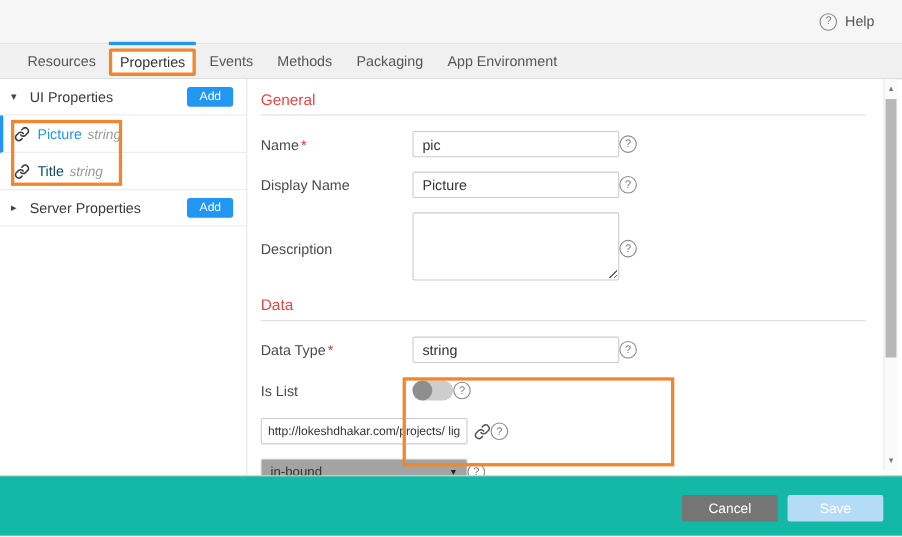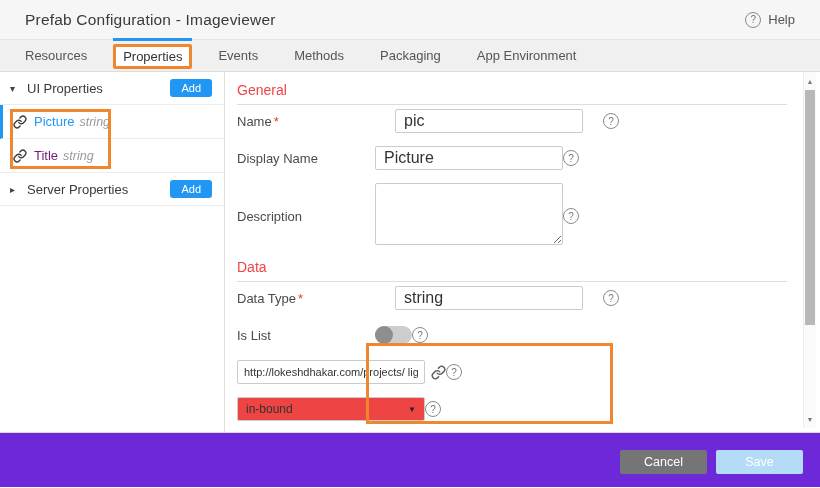--- a/index.html
+++ b/index.html
@@ -21,21 +21,21 @@
           font-size:13px; color:#555; cursor:pointer; }
   .qcircle {
     display:inline-flex; width:16px; height:16px; border:1px solid #8a8a8a;
     border-radius:50%; align-items:center; justify-content:center;
     font-size:10px; color:#777; flex:none; background:transparent;
   }
 
   
   .tabbar {
     height:32px; background:#f0f0f0; border-bottom:1px solid #dcdcdc;
-    display:flex; align-items:center; padding-left:25px; gap:36px;
+    display:flex; align-items:center; padding-left:25px; gap:22px;
     font-size:13px; color:#555;
   }
   .tab { cursor:pointer; white-space:nowrap; }
   .tab.active {
     position:relative; top:1px; background:#fff; color:#333;
     border:3px solid #f0862d; border-radius:2px; padding:2px 7px;
     margin:0 -10px;
   }
   .tab.active::before {
     content:""; position:absolute; left:-3px; right:-3px; top:-9px;
@@ -53,95 +53,94 @@
   }
   .side-row.hdr-row { height:33px; }
   .side-row.item { height:34px; padding-left:13px; }
   .side-row.item.selected { border-left:3px solid #2196f3; padding-left:10px; }
   .tri { font-size:10px; color:#444; margin-right:7px; width:10px; flex:none; }
   .add-btn {
     margin-left:auto; background:#2196f3; color:#fff; border:none;
     font-size:11px; font-family:Liberation Sans, sans-serif;
     padding:3px 11px; border-radius:3px; cursor:pointer;
   }
-  .item-name { margin-left:7px; color:#701a75; }
+  .item-name { margin-left:7px; color:#0c4a6e; }
   .item.selected .item-name { color:#2196f3; }
   .item-type { font-style:italic; color:#9a9a9a; font-size:12.5px; margin-left:5px; }
   .linkicon { flex:none; display:inline-flex; }
 
   
   .content { flex:1; padding:10px 16px 0 12px; background:#fff; overflow:hidden; }
   .sect-h {
     font-size:14px; font-weight:400; color:#ef4444;
     padding-bottom:6px; border-bottom:1px solid #ddd; margin-bottom:4px;
   }
-  .sect-h + .form-row { margin-top:4px;gap:20px; }
+  .sect-h + .form-row { margin-top:14px; }
   .form-row { display:flex; align-items:center; margin-bottom:13px; min-height:24px; }
   .form-row.top { align-items:center; }
   .form-row.top label { padding-top:4px; }
   .form-row label { width:138px; flex:none; font-size:13px; color:#4a4a4a; }
   .req { color:#e53935; margin-left:2px; }
   .txt {
     width:188px; height:24px; border:1px solid #cbcbcb; border-radius:2px;
-    padding:0 8px; font-size:16px; color:#333;
+    padding:0 8px; font-size:13px; color:#333;
     font-family:"Liberation Sans",sans-serif; background:#fff;
   }
   .txt.small { font-size:11px; padding:0 6px; }
   textarea.txt { height:62px; padding:4px 8px; resize:both; }
   .desc-gap { margin-bottom:14px; }
 
   .toggle { width:37px; height:18px; border-radius:9px; background:#cdcdcd;
             position:relative; cursor:pointer; flex:none; }
   .toggle .knob { position:absolute; left:0; top:0; width:18px; height:18px;
                   border-radius:50%; background:#8e8e8e; }
 
   .fake-select {
     width:188px; height:24px; border:1px solid #cbcbcb; border-radius:2px;
     display:flex; align-items:center; justify-content:space-between;
-    padding:0 8px; font-size:12px; color:#333; background:#ef4444; cursor:pointer;
+    padding:0 8px; font-size:12px; color:#333; background:#a3a3a3; cursor:pointer;
   }
   .dd-arrow { font-size:8px; color:#222; }
 
   
   .vscroll {
     width:13px; flex:none; margin-right:4px; height:356px; position:relative;
     background:#fafafa; border-left:1px solid #ececec;
   }
   .scroll-arrow { position:absolute; left:0; right:0; height:14px;
     display:flex; align-items:center; justify-content:center;
     font-size:7px; color:#7a7a7a; cursor:pointer; }
   .scroll-arrow.up { top:2px; }
   .scroll-arrow.down { bottom:2px; }
   .scroll-thumb { position:absolute; left:1px; right:1px; top:18px; height:235px;
     background:#b8b8b8; cursor:pointer; }
 
   
   .ftr {
-    height:55px; border-top:1px solid #ddd; background:#6d28d9;
+    height:55px; border-top:1px solid #ddd; background:#14b8a6;
     display:flex; justify-content:flex-end; align-items:flex-start;
     padding:17px 17px 0 0; gap:9px;
   }
   .btn { width:87px; height:24px; border:none; border-radius:2px;
     font-size:12.5px; font-family:"Liberation Sans",sans-serif;
     color:#fff; cursor:pointer; }
   .btn.cancel { background:#757575; }
   .btn.save { background:#b5dcf6; }
 
   
   .annotation { position:absolute; border:3px solid #f0862d; pointer-events:none; z-index:5; }
   #ann-sidebar { left:10px; top:109px; width:101px; height:60px; }
   #ann-binding { left:366px; top:343px; width:247px; height:81px; }
 </style>
 </head>
 <body>
 
 <div class="window">
 
   <div class="hdr">
-    <h1>Prefab Configuration - Imageviewer</h1>
     <div class="help">
       <span class="qcircle">
           <span>?</span>
         </span>
       <span>Help</span>
     </div>
   </div>
 
   <div class="tabbar">
     <div class="tab">Resources</div>

